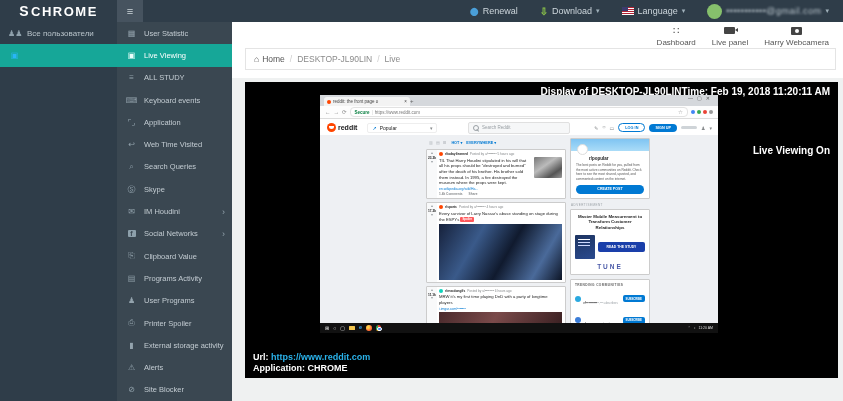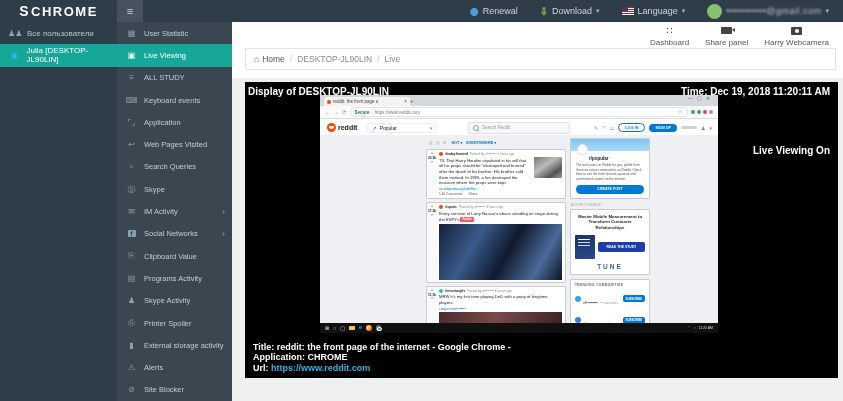--- a/index.html
+++ b/index.html
@@ -44,21 +44,21 @@
   .cam::after{content:"";position:absolute;right:-3px;top:1px;border-left:3px solid #444;border-top:2.5px solid transparent;border-bottom:2.5px solid transparent;transform:scaleX(-1);}
   .photocam{width:11px;height:8px;background:#444;border-radius:1px;position:relative;}
   .photocam::after{content:"";position:absolute;left:3.5px;top:2px;width:4px;height:4px;border-radius:50%;background:#fff;}
   .crumbbar{position:absolute;left:13px;right:7px;top:26px;height:20px;background:#fff;border:1px solid #e4e4e4;display:flex;align-items:center;gap:5px;padding:0 8px;font-size:8.5px;color:#999;}
   .crumbbar .home{color:#555;display:flex;align-items:center;gap:3px;cursor:pointer;}
   .crumbbar .sep{color:#ccc;}
   .crumb-link{color:#8a8a8a;cursor:pointer;}
 
   
   .viewer{position:absolute;left:13px;right:5px;top:60px;height:296px;background:#000;color:#fff;}
-  .v-head{display:flex;justify-content:space-between;padding:4px 8px 0 3px;font-size:10px;font-weight:bold;}
+  .v-head{display:flex;justify-content:flex-end;padding:4px 8px 0 3px;font-size:10px;font-weight:bold;}
   .v-live{position:absolute;right:8px;top:19px;font-size:10px;font-weight:bold;margin-top:44px;}
   .v-meta{position:absolute;left:8px;bottom:5px;font-size:9px;font-weight:bold;line-height:10.5px;}
   .v-meta .url{color:#2ab2ea;font-weight:bold;}
 
   
   .screen{position:absolute;left:75px;top:13px;width:398px;height:238px;background:#fff;overflow:hidden;}
   .tabstrip{position:relative;height:11px;background:#d5d8dc;}
   .tab{position:absolute;left:4px;top:2px;width:80px;height:9px;background:#f3f3f3;border-radius:3px 3px 0 0;display:flex;align-items:center;gap:2px;padding:0 3px;font-size:4.5px;color:#444;}
   .fav{width:4px;height:4px;border-radius:50%;background:#ff4500;flex:0 0 4px;}
   .tab .tx{white-space:nowrap;overflow:hidden;flex:1;}
@@ -178,21 +178,20 @@
     </div>
   </div>
 
   <div class="side1">
     <div class="s1-item">
       <span class="ic">♟♟</span>
       <span>Все пользователи</span>
     </div>
     <div class="s1-item active">
       <span class="ic" style="color:#29b6f6;">▣</span>
-      <span>Julia [DESKTOP-JL90LIN]</span>
     </div>
   </div>
 
   <div class="side2">
     <div class="m2-item">
         <span class="ic">▦</span>
         <span>User Statistic</span>
       </div>
     <div class="m2-item active">
         <span class="ic">▣</span>
@@ -205,51 +204,51 @@
     <div class="m2-item">
         <span class="ic">⌨</span>
         <span>Keyboard events</span>
       </div>
     <div class="m2-item">
         <span class="ic">⌜⌟</span>
         <span>Application</span>
       </div>
     <div class="m2-item">
         <span class="ic">↩</span>
-        <span>Web Pages Visited</span>
+        <span>Web Time Visited</span>
       </div>
     <div class="m2-item">
         <span class="ic">⌕</span>
         <span>Search Queries</span>
       </div>
     <div class="m2-item">
         <span class="ic">Ⓢ</span>
         <span>Skype</span>
       </div>
     <div class="m2-item">
         <span class="ic">✉</span>
-        <span>IM Activity</span>
+        <span>IM Houdini</span>
         <span class="chev">›</span>
       </div>
     <div class="m2-item">
         <span class="ic" style="font-weight:bold;background:#8da0ab;color:#3a4751;border-radius:1px;width:8px;flex:0 0 8px;margin:0 2.5px;font-size:7px;">f</span>
         <span>Social Networks</span>
         <span class="chev">›</span>
       </div>
     <div class="m2-item">
         <span class="ic">⎘</span>
         <span>Clipboard Value</span>
       </div>
     <div class="m2-item">
         <span class="ic">▤</span>
         <span>Programs Activity</span>
       </div>
     <div class="m2-item">
         <span class="ic">♟</span>
-        <span>Skype Activity</span>
+        <span>User Programs</span>
       </div>
     <div class="m2-item">
         <span class="ic">⎙</span>
         <span>Printer Spoiler</span>
       </div>
     <div class="m2-item">
         <span class="ic">▮</span>
         <span>External storage activity</span>
       </div>
     <div class="m2-item">
@@ -266,21 +265,21 @@
     <div class="main-top">
       <div class="quick">
         <div class="q-item">
           <span class="q-ic">∷</span>
           <span>Dashboard</span>
         </div>
         <div class="q-item">
           <span class="q-ic">
               <span class="cam"></span>
             </span>
-          <span>Share panel</span>
+          <span>Live panel</span>
         </div>
         <div class="q-item">
           <span class="q-ic">
               <span class="photocam"></span>
             </span>
           <span>Harry Webcamera</span>
         </div>
       </div>
       <div class="crumbbar">
         <span class="home">
@@ -290,21 +289,21 @@
         <span class="sep">/</span>
         <span class="crumb-link">DESKTOP-JL90LIN</span>
         <span class="sep">/</span>
         <span class="crumb-link">Live</span>
       </div>
     </div>
 
     <div class="viewer">
       <div class="v-head">
         <span>Display of DESKTOP-JL90LIN</span>
-        <span>Time: Dec 19, 2018 11:20:11 AM</span>
+        <span>Time: Feb 19, 2018 11:20:11 AM</span>
       </div>
       <div class="v-live">Live Viewing On</div>
 
       <div class="screen">
         <div class="tabstrip">
           <div class="tab">
             <span class="fav"></span>
             <span class="tx">reddit: the front page o</span>
             <span>×</span>
           </div>
@@ -463,19 +462,18 @@
           <span class="tk-chrome"></span>
           <span class="tray">
             <span>⌃</span>
             <span>♪</span>
             <span>11:20 AM</span>
           </span>
         </div>
       </div>
 
       <div class="v-meta">
-        <div>Title: reddit: the front page of the internet - Google Chrome -</div>
+        <div><span>Url:</span> <span class="url">https://www.reddit.com</span></div>
         <div>Application: CHROME</div>
-        <div><span>Url:</span> <span class="url">https://www.reddit.com</span></div>
       </div>
     </div>
   </div>
 </div>
 
 </body></html>

